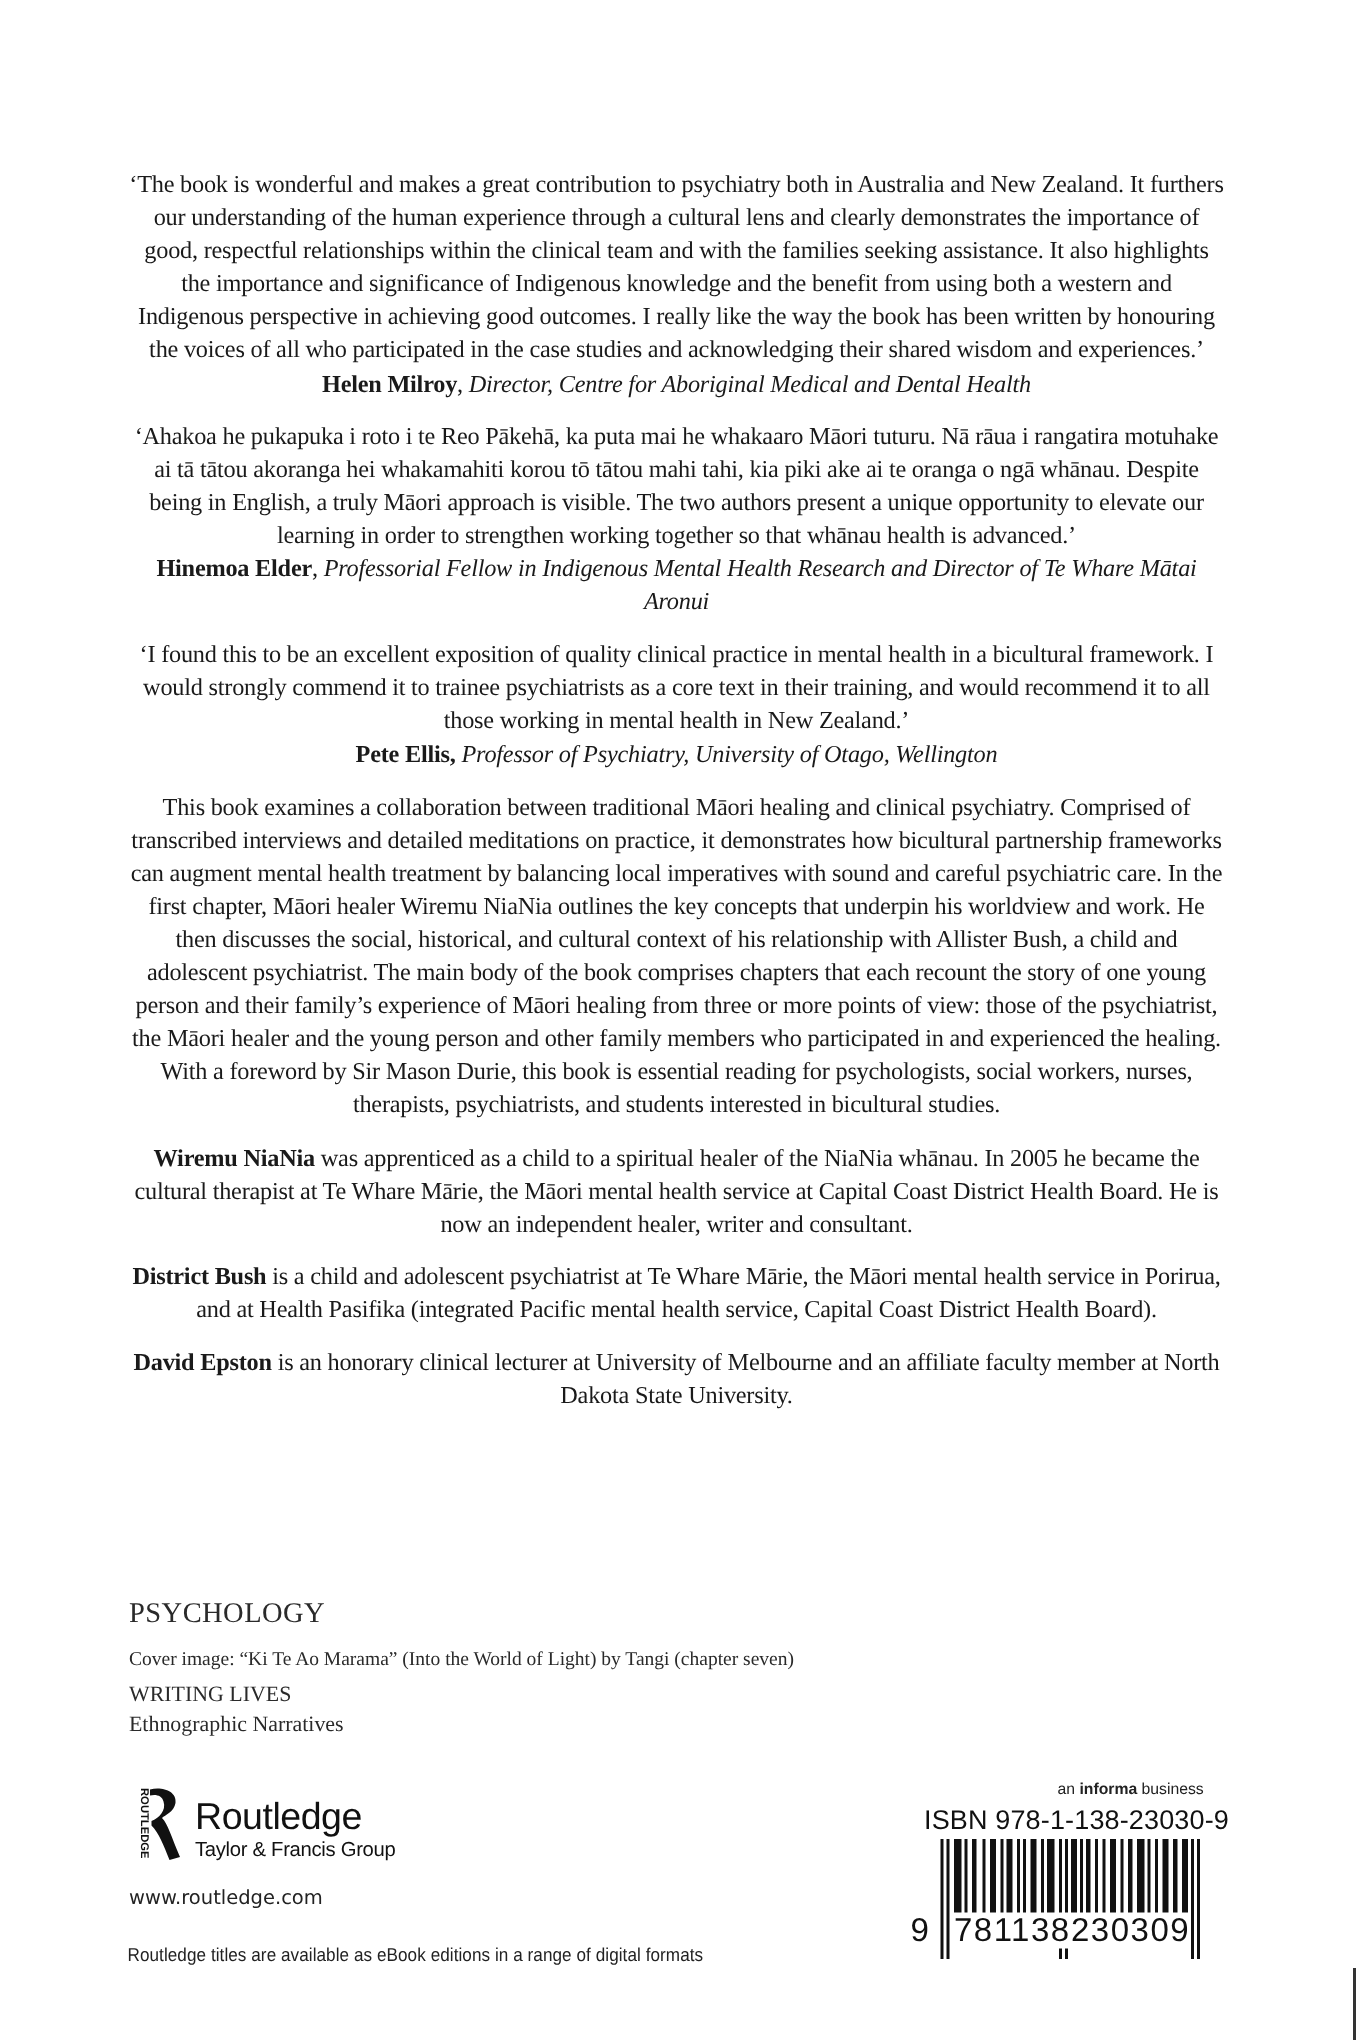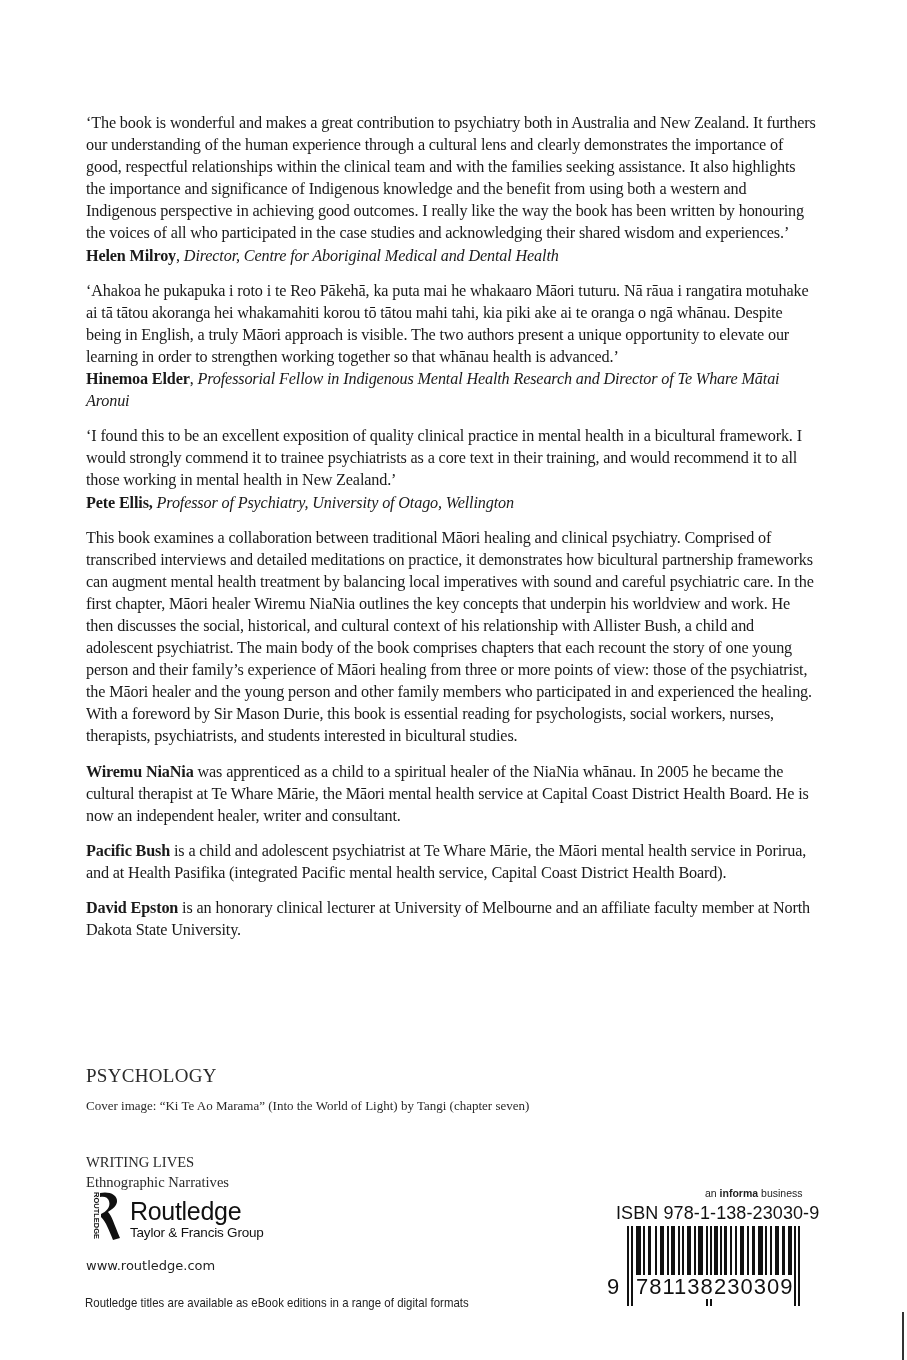--- a/index.html
+++ b/index.html
@@ -1,24 +1,24 @@
 <!DOCTYPE html>
 <html><head>
 <meta charset="utf-8">
 <style>
   html, body { margin: 0; padding: 0; background: #ffffff; }
   body { width: 907px; height: 1360px; position: relative; overflow: hidden; color: #1a1a1a; }
-  .page { position: absolute; left: 86px; top: 112px; width: 730px; font-family: "Liberation Serif", "DejaVu Serif", serif; font-size: 16.2px; line-height: 22.1px; letter-spacing: -0.15px; }
+  .page { position: absolute; left: 86px; top: 112px; width: 730px; font-family: "Liberation Serif", "DejaVu Serif", serif; font-size: 16.2px; line-height: 22.1px; letter-spacing: -0.15px; text-align: center; }
   .para { margin: 0 0 13px 0; }
   .attr-name { font-weight: bold; }
   .attr-role { font-style: italic; }
   .bold { font-weight: bold; margin-top: 12px; }
   .subject { position: absolute; left: 86px; top: 1065px; font-family: "Liberation Serif", serif; font-size: 19px; letter-spacing: 0.3px; color: #2a2a2a; }
   .cover-credit { position: absolute; left: 86px; top: 1098px; font-family: "Liberation Serif", serif; font-size: 13px; color: #2a2a2a; }
-  .series { position: absolute; left: 86px; top: 1120px; font-family: "Liberation Serif", serif; font-size: 14.6px; line-height: 20px; color: #2a2a2a; margin-top: 32px; }
+  .series { position: absolute; left: 86px; top: 1120px; font-family: "Liberation Serif", serif; font-size: 14.6px; line-height: 20px; color: #2a2a2a; }
   .series div { white-space: nowrap; }
   .logo { position: absolute; left: 86px; top: 1190px; height: 52px; display: flex; align-items: flex-end; }
   .logo-mark { width: 40px; height: 52px; position: relative; }
   .logo-text { margin-left: 4px; font-family: "Liberation Sans", sans-serif; }
   .logo-title { font-size: 25px; line-height: 26px; color: #111; letter-spacing: -0.3px; }
   .logo-sub { font-size: 13.5px; line-height: 18px; color: #111; letter-spacing: -0.2px; }
   .website { position: absolute; left: 86px; top: 1258px; font-family: "DejaVu Sans", sans-serif; font-size: 13px; color: #222; }
   .ebook { position: absolute; left: 85px; top: 1296px; font-family: "Liberation Sans", sans-serif; font-size: 12.4px; color: #222; letter-spacing: 0.05px; transform: scaleX(0.92); transform-origin: left top; }
   .informa { position: absolute; left: 705px; top: 1187px; font-family: "Liberation Sans", sans-serif; font-size: 10.5px; color: #222; }
   .informa b { font-weight: bold; }
@@ -41,21 +41,21 @@
   </p>
   <p class="para">
     <span>‘I found this to be an excellent exposition of quality clinical practice in mental health in a bicultural framework. I would strongly commend it to trainee psychiatrists as a core text in their training, and would recommend it to all those working in mental health in New Zealand.’</span><br>
     <span class="attr-name">Pete Ellis,</span><span> </span><span class="attr-role">Professor of Psychiatry, University of Otago, Wellington</span>
   </p>
   <p class="para">This book examines a collaboration between traditional Māori healing and clinical psychiatry. Comprised of transcribed interviews and detailed meditations on practice, it demonstrates how bicultural partnership frameworks can augment mental health treatment by balancing local imperatives with sound and careful psychiatric care. In the first chapter, Māori healer Wiremu NiaNia outlines the key concepts that underpin his worldview and work. He then discusses the social, historical, and cultural context of his relationship with Allister Bush, a child and adolescent psychiatrist. The main body of the book comprises chapters that each recount the story of one young person and their family’s experience of Māori healing from three or more points of view: those of the psychiatrist, the Māori healer and the young person and other family members who participated in and experienced the healing. With a foreword by Sir Mason Durie, this book is essential reading for psychologists, social workers, nurses, therapists, psychiatrists, and students interested in bicultural studies.</p>
   <p class="para">
     <span class="bold">Wiremu NiaNia</span><span> was apprenticed as a child to a spiritual healer of the NiaNia whānau. In 2005 he became the cultural therapist at Te Whare Mārie, the Māori mental health service at Capital Coast District Health Board. He is now an independent healer, writer and consultant.</span>
   </p>
   <p class="para">
-    <span class="bold">Pacific Bush</span><span> is a child and adolescent psychiatrist at Te Whare Mārie, the Māori mental health service in Porirua, and at Health Pasifika (integrated Pacific mental health service, Capital Coast District Health Board).</span>
+    <span class="bold">District Bush</span><span> is a child and adolescent psychiatrist at Te Whare Mārie, the Māori mental health service in Porirua, and at Health Pasifika (integrated Pacific mental health service, Capital Coast District Health Board).</span>
   </p>
   <p class="para">
     <span class="bold">David Epston</span><span> is an honorary clinical lecturer at University of Melbourne and an affiliate faculty member at North Dakota State University.</span>
   </p>
 </div>
 
 <div class="subject">PSYCHOLOGY</div>
 <div class="cover-credit">Cover image: “Ki Te Ao Marama” (Into the World of Light) by Tangi (chapter seven)</div>
 <div class="series">
   <div>WRITING LIVES</div>

